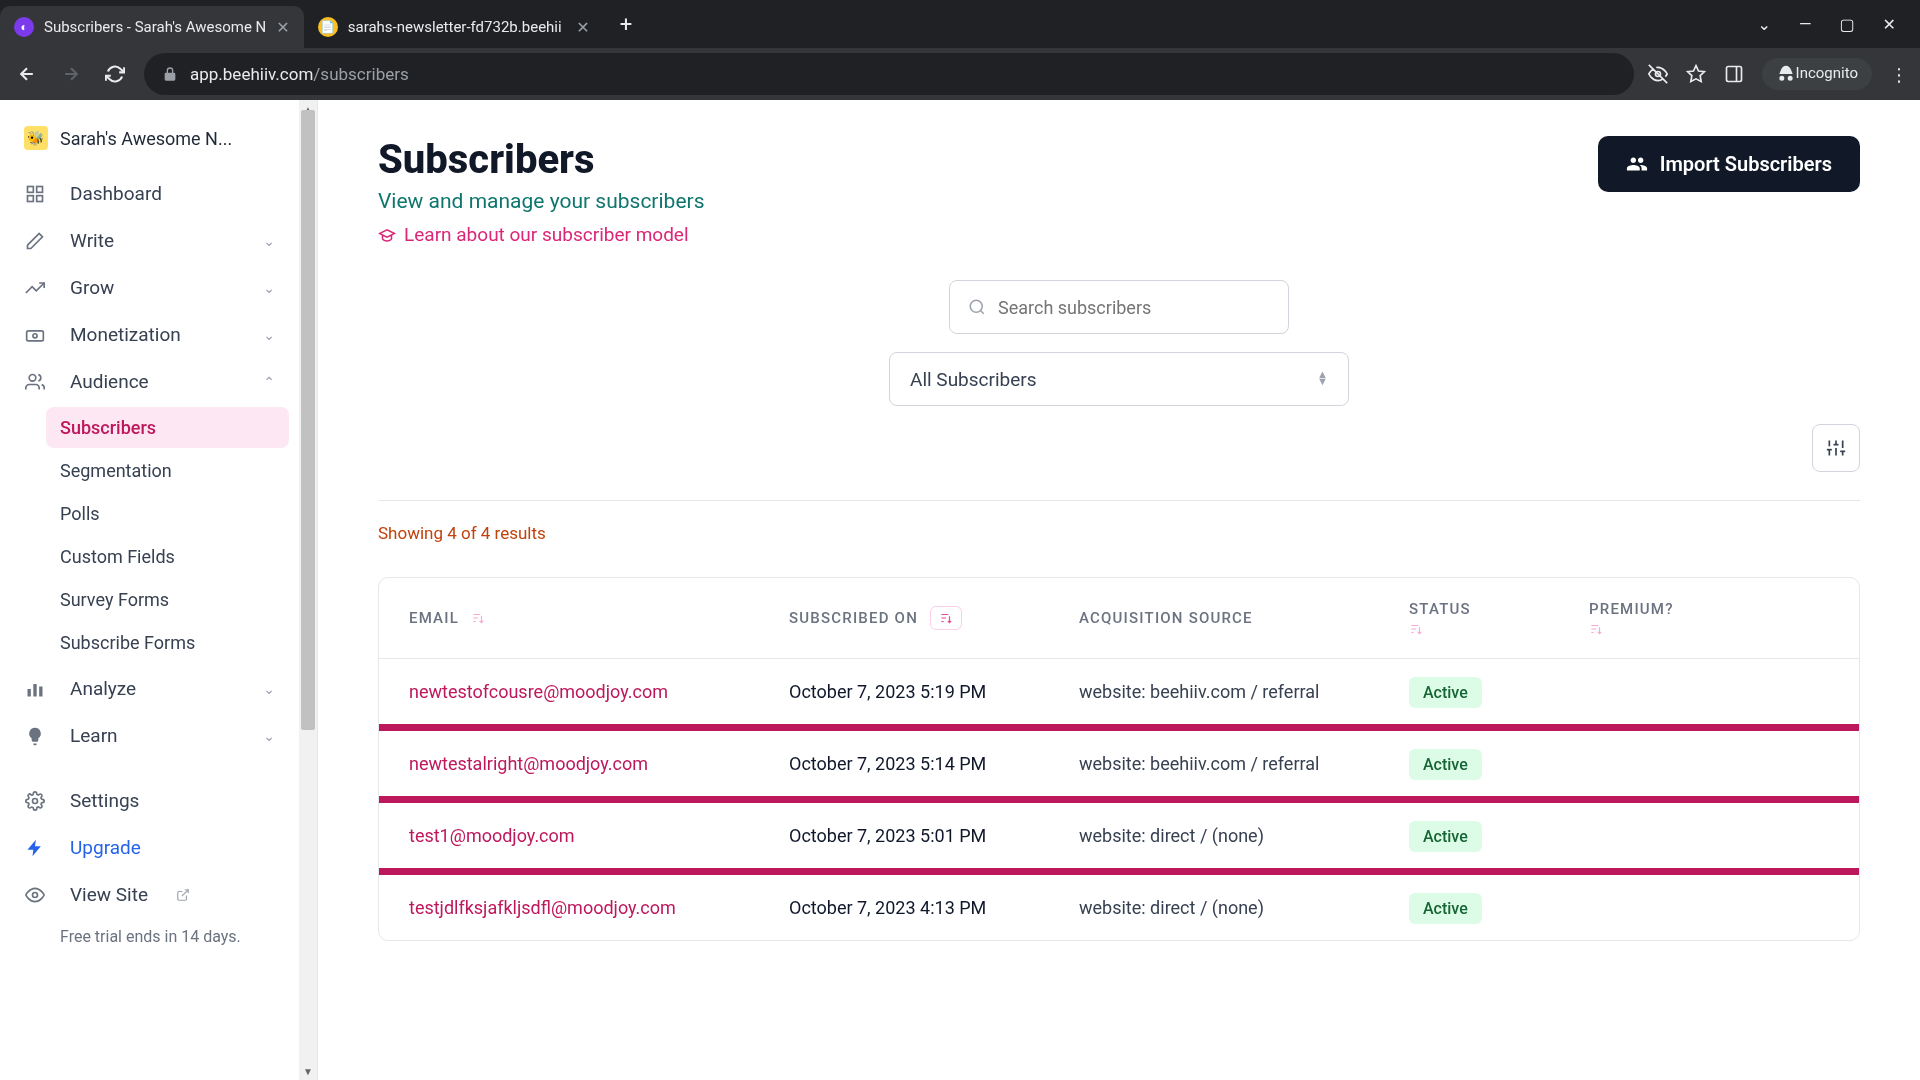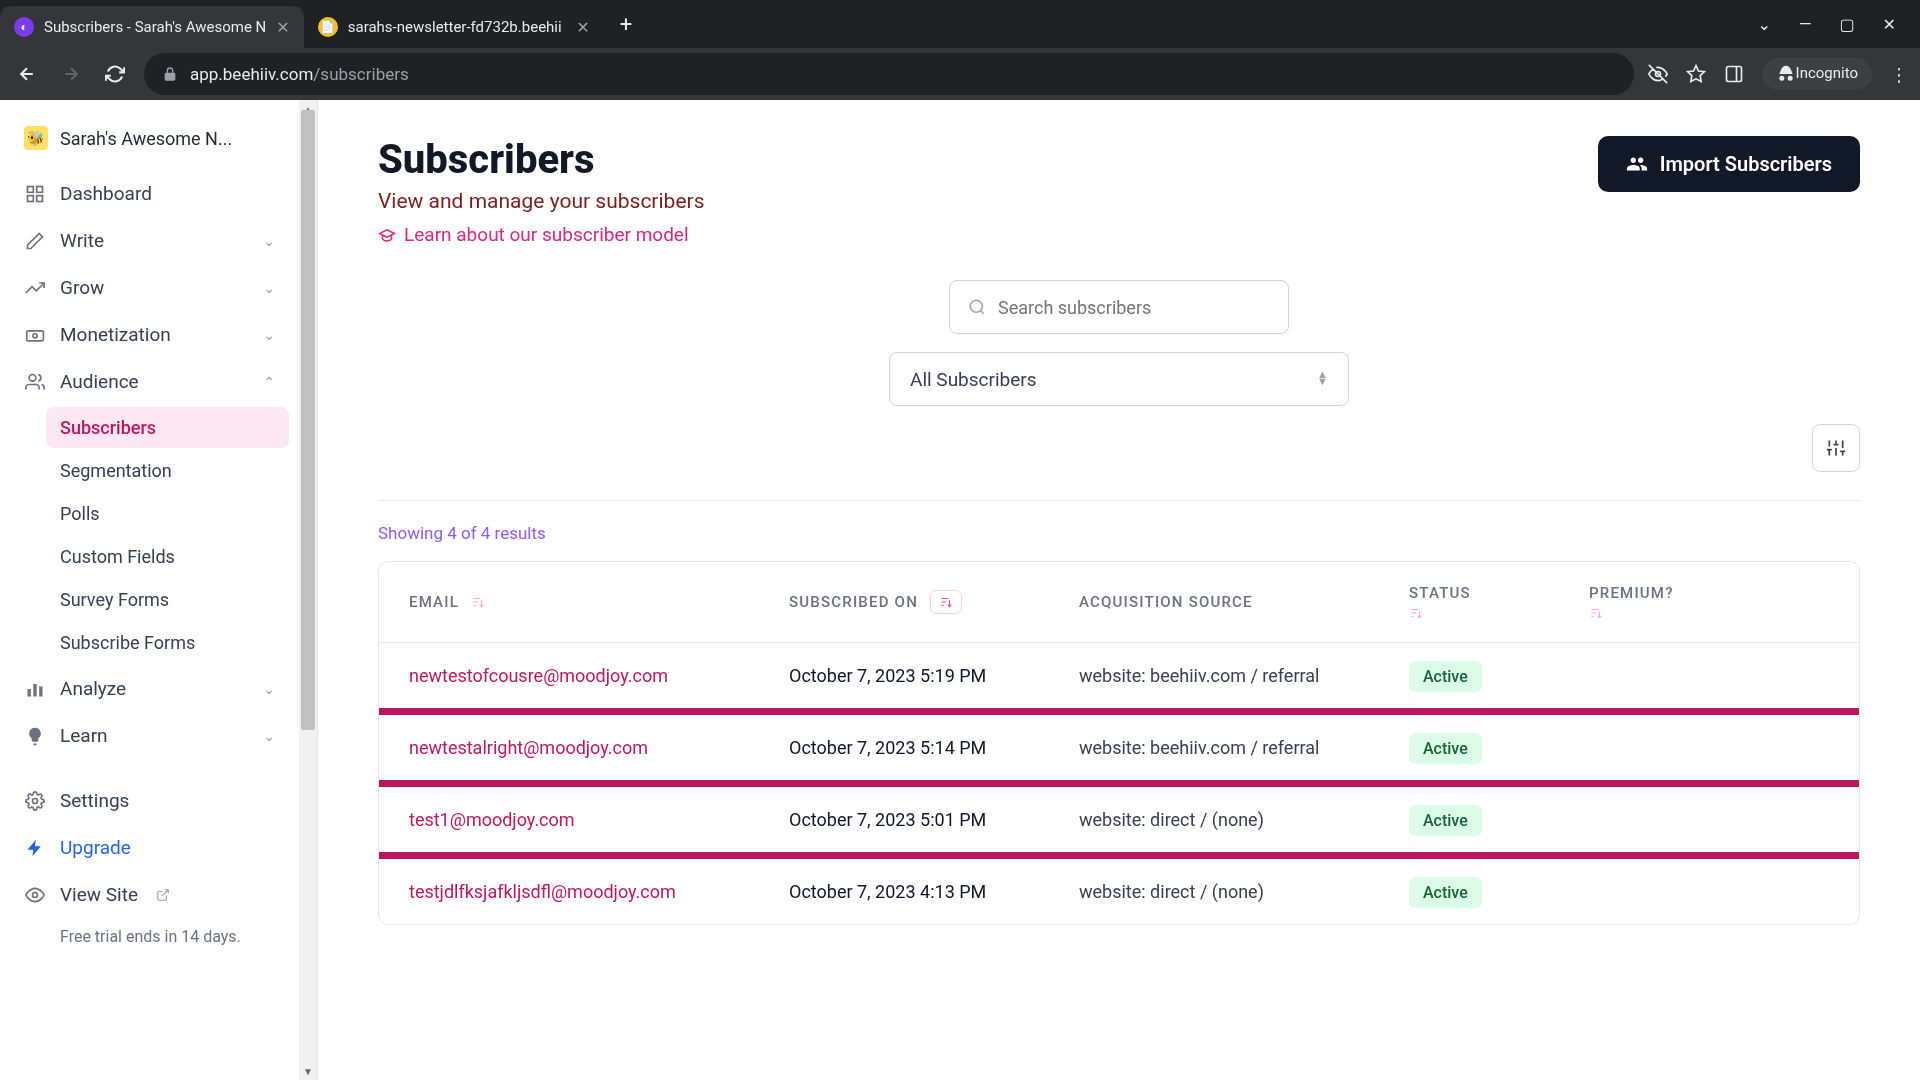--- a/index.html
+++ b/index.html
@@ -36,54 +36,54 @@
 .sb-scroll { width: 18px; background: #f1f1f1; position:relative; }
 .sb-scroll .thumb { position:absolute; left:2px; width:14px; background:#c1c1c1; border-radius:2px; top:10px; height: 620px; }
 .sb-scroll .arrow { position:absolute; left:0; width:18px; height:18px; display:flex;align-items:center;justify-content:center; color:#666; font-size:10px; }
 .sb-scroll .arrow.up { top:0; }
 .sb-scroll .arrow.down { bottom:0; }
 
 .workspace { display:flex; align-items:center; gap:12px; padding: 8px 14px 20px 14px; }
 .workspace .logo { width:24px; height:24px; background: #ffe066; border-radius:4px; display:flex;align-items:center;justify-content:center; font-size:14px; }
 .workspace .name { font-size: 18px; color:#1f2937; white-space:nowrap; overflow:hidden; text-overflow:ellipsis; }
 
-.nav-item { display:flex; align-items:center; gap:14px; padding: 12px 14px; color:#374151; font-size: 19px; border-radius:8px; cursor:pointer; position:relative; }
+.nav-item { display:flex; align-items:center; gap:24px; padding: 12px 14px; color:#374151; font-size: 19px; border-radius:8px; cursor:pointer; position:relative; }
 .nav-item .ico { width:22px; display:flex; justify-content:center; color:#6b7280; }
 .nav-item .chev { margin-left:auto; color:#9ca3af; font-size:14px; }
 
 .sub-nav { padding-left: 36px; }
 .sub-item { padding: 10px 14px; font-size: 18px; color:#374151; border-radius:8px; cursor:pointer; margin: 2px 0; }
 .sub-item.active { background: #fce7f3; color: #be185d; font-weight:500; }
 
 .sidebar-bottom { margin-top: 18px; }
 .upgrade-link { color: #2563eb !important; }
 .upgrade-link .ico { color:#2563eb !important; }
 .trial-note { padding: 8px 14px 8px 50px; font-size: 16px; color:#6b7280; line-height:1.4; }
 .ext-icon { font-size:13px; color:#9ca3af; margin-left:4px; }
 
 
 .main { flex:1; padding: 36px 60px; overflow:auto; }
 .page-head { display:flex; justify-content:space-between; align-items:flex-start; margin-bottom: 34px; }
 .page-title { font-size: 40px; font-weight: 800; color:#111827; margin-bottom: 6px; }
-.page-sub { font-size: 21px; color:#7f1d1d; margin-bottom: 10px; }
+.page-sub { font-size: 21px; color:#0f766e; margin-bottom: 10px; }
 .learn-link { font-size: 19px; color:#db2777; display:flex; align-items:center; gap:8px; cursor:pointer; }
 .learn-link .ico { font-size:16px; }
 
 .import-btn { background:#111827; color:#fff; padding: 16px 28px; border-radius:10px; font-size:20px; font-weight:600; display:flex; align-items:center; gap:12px; cursor:pointer; border:none; }
 
 .filters-row { display:flex; gap:18px; align-items:center; margin-bottom: 28px; flex-direction: column; }
 .search-box { width: 340px; border:1px solid #d1d5db; border-radius:8px; height:54px; display:flex; align-items:center; padding:0 18px; gap:12px; }
 .search-box input { border:none; outline:none; font-size:18px; flex:1; background:transparent; }
 .search-box .ico { color:#9ca3af; }
 .segment-select { width: 460px; border:1px solid #d1d5db; border-radius:8px; height:54px; display:flex; align-items:center; padding:0 20px; font-size:19px; color:#374151; cursor:pointer; }
 .segment-select .chev { margin-left:auto; color:#9ca3af; display:flex; flex-direction:column; line-height:0.6; font-size:11px; }
 .col-settings { margin-left:auto; width:48px; height:48px; border:1px solid #d1d5db; border-radius:8px; display:flex;align-items:center;justify-content:center; cursor:pointer; color:#374151; }
 
 .divider { border-top:1px solid #e5e7eb; margin-bottom: 22px; }
-.results-count { font-size:17px; color:#8b5cf6; margin-bottom: 18px; }
+.results-count { font-size:17px; color:#c2410c; margin-bottom: 34px; }
 
 .table { width:100%; border:1px solid #e5e7eb; border-radius:10px; overflow:hidden; }
 .thead { display:flex; padding: 22px 30px; border-bottom:1px solid #e5e7eb; align-items:center; }
 .th { font-size:15px; letter-spacing:0.08em; color:#6b7280; font-weight:500; display:flex; align-items:center; gap:12px; }
 .th .sort { color:#f9a8d4; font-size:14px; }
 .th .sort.active-sort { border:1px solid #fbcfe8; border-radius:6px; padding:4px 8px; color:#ec4899; }
 .col-email { width: 380px; }
 .col-date { width: 290px; }
 .col-source { width: 330px; }
 .col-status { width: 180px; }

